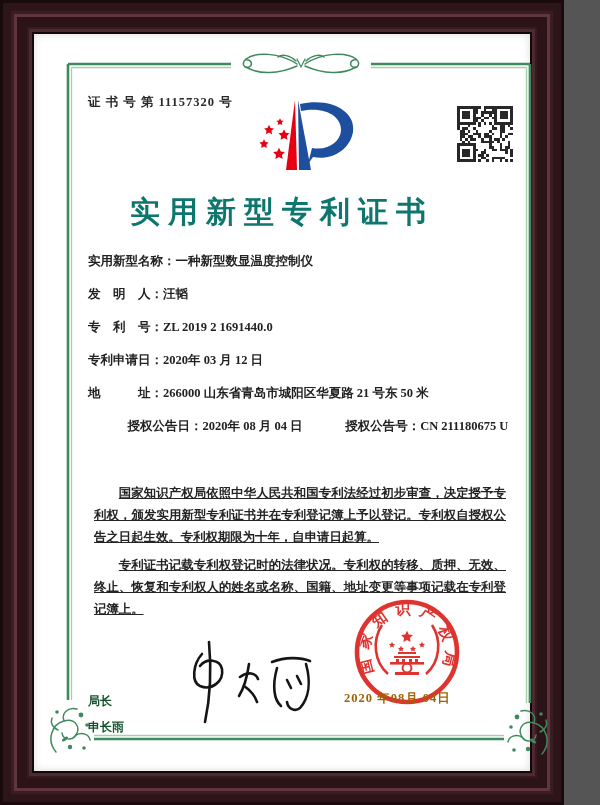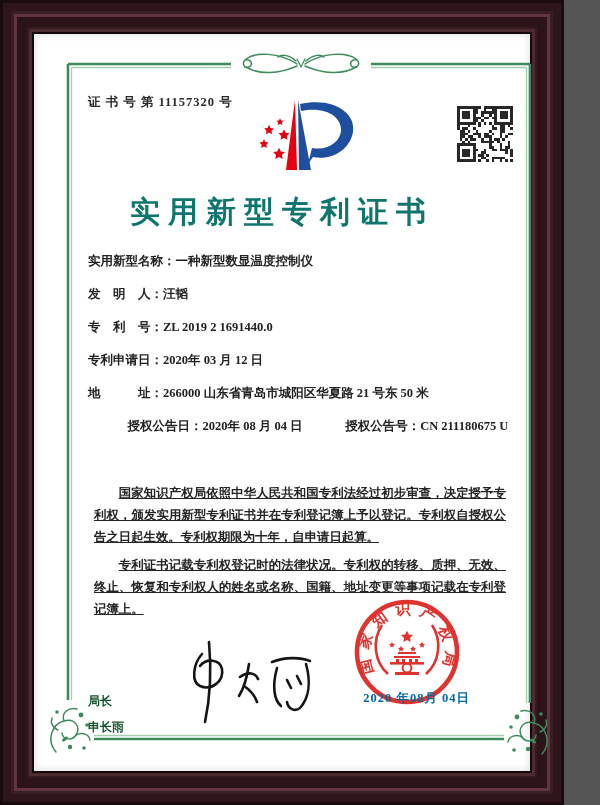--- a/index.html
+++ b/index.html
@@ -39,22 +39,22 @@
   .pair-left{display:inline-block;width:254px;text-align:center;}
   .body-text{left:54px;top:442px;width:424px;font-size:12.4px;line-height:22px;
              text-align:justify;font-weight:600;color:#242424;}
   .body-text p{margin:6px;text-indent:2em;text-decoration:underline;}
   .signer{left:54px;top:626px;font-size:12px;font-weight:bold;line-height:26px;color:#14532d;margin-top:28px;}
   .sig-svg{left:120px;top:598px;}
   .sig-svg path{stroke:#151515;stroke-width:2.6;fill:none;stroke-linecap:round;stroke-linejoin:round;}
   .seal-svg{left:318px;top:563px;opacity:.93;}
   .seal-red-f{fill:var(--seal-red);}
   .seal-red-s{stroke:var(--seal-red);fill:none;}
-  .seal-date{left:310px;top:656px;width:126px;text-align:right;font-size:12.5px;
-             font-weight:bold;letter-spacing:1px;color:#0369a1;}
+  .seal-date{left:310px;top:656px;width:126px;text-align:left;font-size:12.5px;
+             font-weight:bold;letter-spacing:1px;color:#a16207;}
   .qr-svg{left:423px;top:72px;shape-rendering:crispEdges;}
   .qr-svg rect{fill:#282828;}
 </style>
 </head>
 <body>
 
 <div class="stage">
   <div class="paper">
 
     <svg class="abs" style="left:0;top:0" width="532" height="737" viewBox="0 0 532 737">

